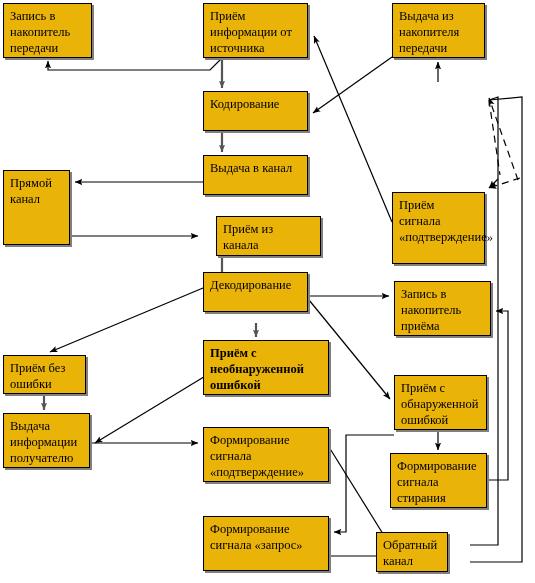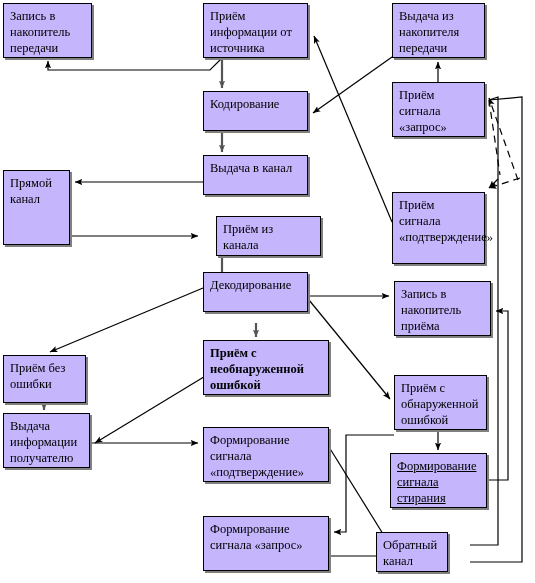--- a/index.html
+++ b/index.html
@@ -1,20 +1,20 @@
 <!DOCTYPE html>
 <html><head>
 <meta charset="utf-8">
 <style>
   html,body{margin:0;padding:0;background:#ffffff;}
   body{font-family:"Liberation Serif","DejaVu Serif",serif;}
   #canvas{position:relative;width:535px;height:583px;background:#fff;overflow:hidden;}
   #svg-layer{position:absolute;left:0;top:0;width:535px;height:583px;}
   .node{position:absolute;box-sizing:border-box;border:1px solid #000;
-        background:#c4b5fd;box-shadow:2px 2px 0 0 #808080;
+        background:#eab308;box-shadow:2px 2px 0 0 #808080;
         font-size:12.5px;line-height:16px;color:#000;
         padding:4px 11px 0 6px;overflow:visible;}
   .node span{display:block;}
 </style>
 </head>
 <body>
 
 <div id="canvas">
 
   <svg id="svg-layer" viewBox="0 0 535 583" xmlns="http://www.w3.org/2000/svg">
@@ -91,23 +91,20 @@
   </div>
 
   <div class="node" style="left:392px;top:3px;width:93px;height:55px;">
     <span>Выдача из накопителя передачи</span>
   </div>
 
   <div class="node" style="left:203px;top:91px;width:105px;height:40px;">
     <span>Кодирование</span>
   </div>
 
-  <div class="node" style="left:392px;top:82px;width:93px;height:55px;">
-    <span>Приём сигнала «запрос»</span>
-  </div>
 
   <div class="node" style="left:203px;top:155px;width:105px;height:40px;">
     <span>Выдача в канал</span>
   </div>
 
   <div class="node" style="left:392px;top:158px;width:93px;height:72px;margin-top:34px;">
     <span>Приём сигнала «подтверждение»</span>
   </div>
 
   <div class="node" style="left:3px;top:170px;width:67px;height:75px;">
@@ -119,41 +116,41 @@
   </div>
 
   <div class="node" style="left:203px;top:272px;width:105px;height:40px;">
     <span>Декодирование</span>
   </div>
 
   <div class="node" style="left:394px;top:281px;width:97px;height:55px;">
     <span>Запись в накопитель приёма</span>
   </div>
 
-  <div class="node" style="left:3px;top:355px;width:83px;height:48px;">
+  <div class="node" style="left:3px;top:355px;width:83px;height:39px;">
     <span>Приём без ошибки</span>
   </div>
 
   <div class="node" style="left:203px;top:340px;width:126px;height:55px;font-weight:bold;">
     <span>Приём с необнаруженной ошибкой</span>
   </div>
 
   <div class="node" style="left:394px;top:375px;width:93px;height:55px;">
     <span>Приём с обнаруженной ошибкой</span>
   </div>
 
   <div class="node" style="left:3px;top:413px;width:87px;height:55px;">
     <span>Выдача информации получателю</span>
   </div>
 
   <div class="node" style="left:203px;top:427px;width:126px;height:55px;">
     <span>Формирование сигнала «подтверждение»</span>
   </div>
 
-  <div class="node" style="left:390px;top:453px;width:97px;height:55px;text-decoration:underline;">
+  <div class="node" style="left:390px;top:453px;width:97px;height:55px;">
     <span>Формирование сигнала стирания</span>
   </div>
 
   <div class="node" style="left:203px;top:516px;width:126px;height:55px;">
     <span>Формирование сигнала «запрос»</span>
   </div>
 
   <div class="node" style="left:376px;top:532px;width:72px;height:40px;">
     <span>Обратный канал</span>
   </div>

